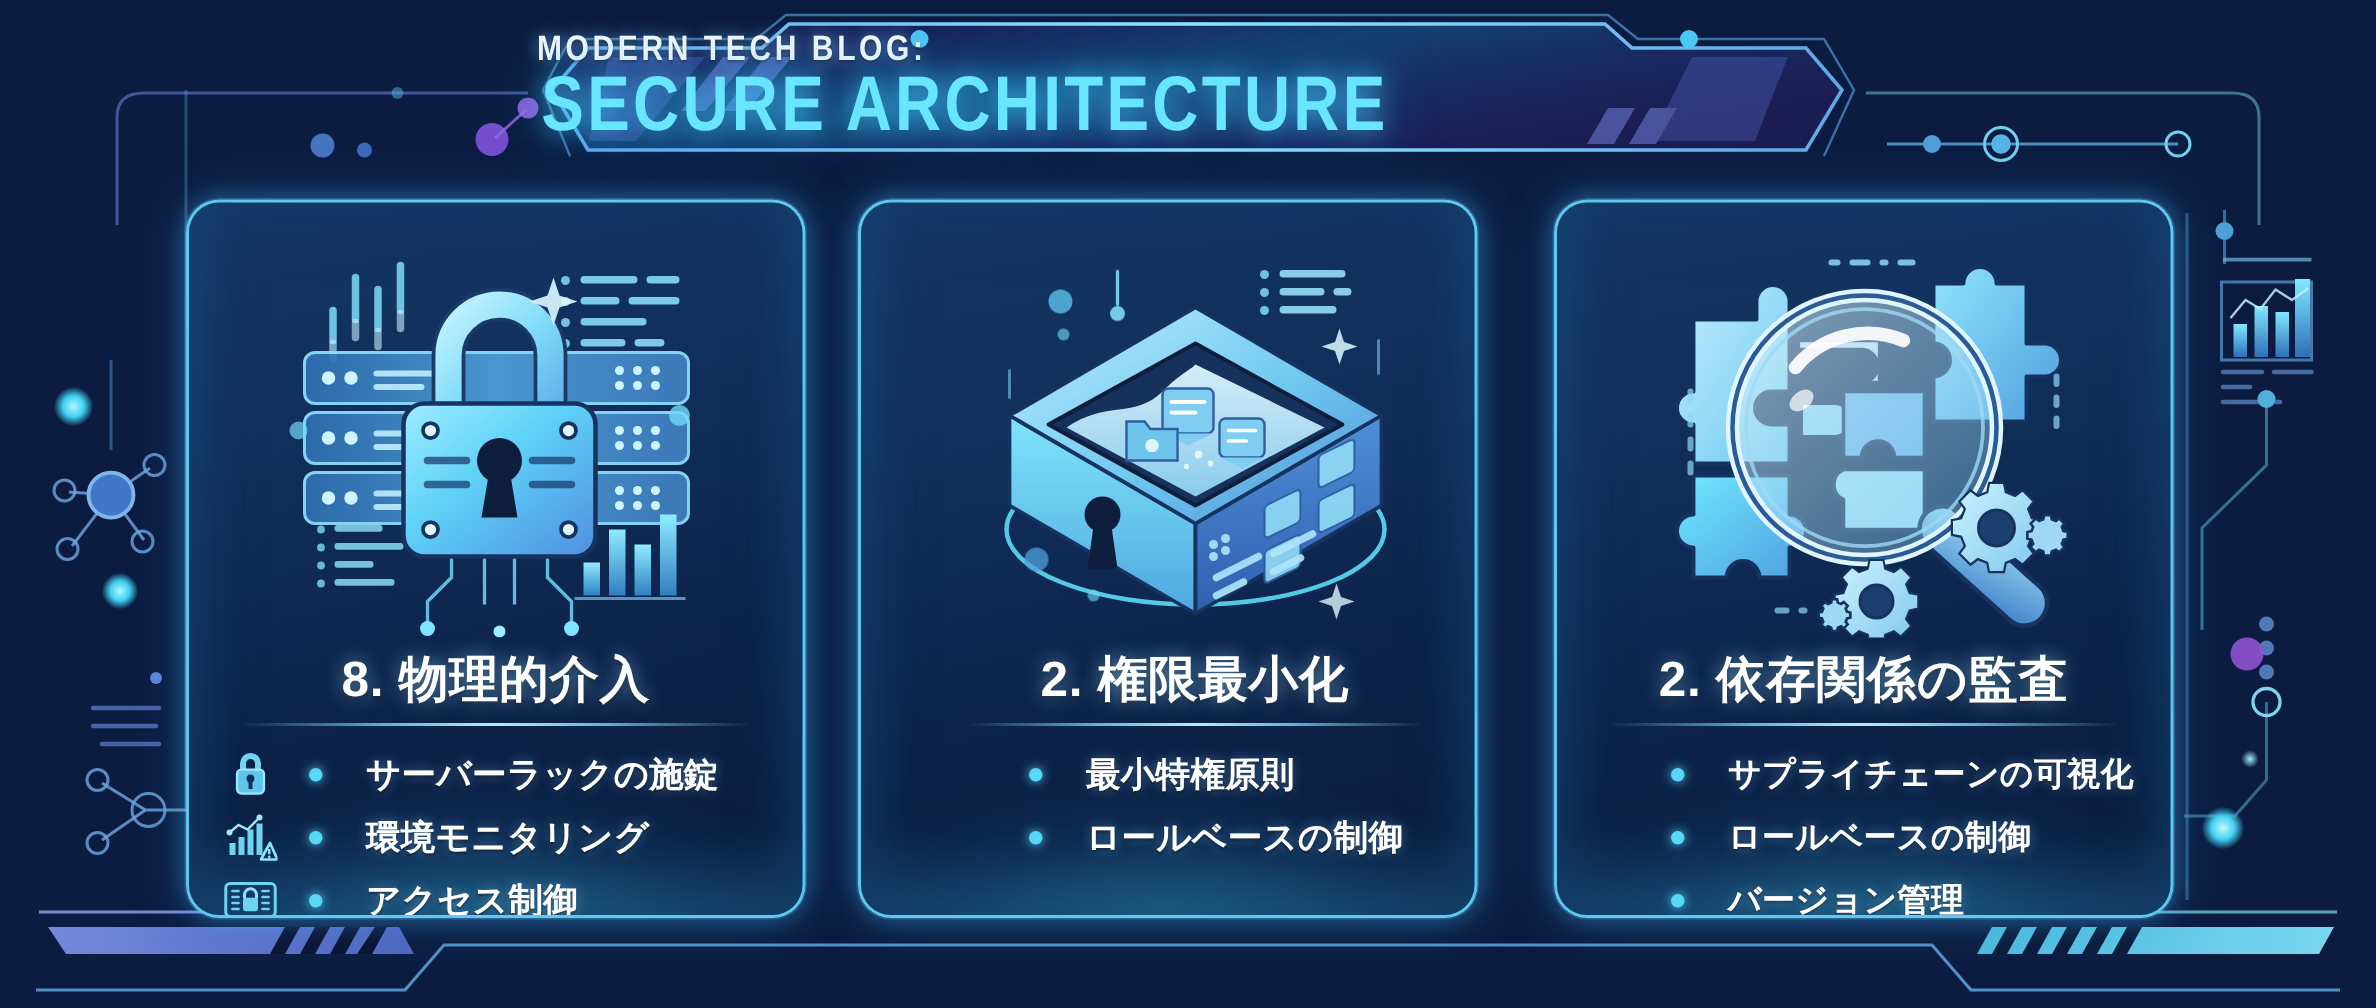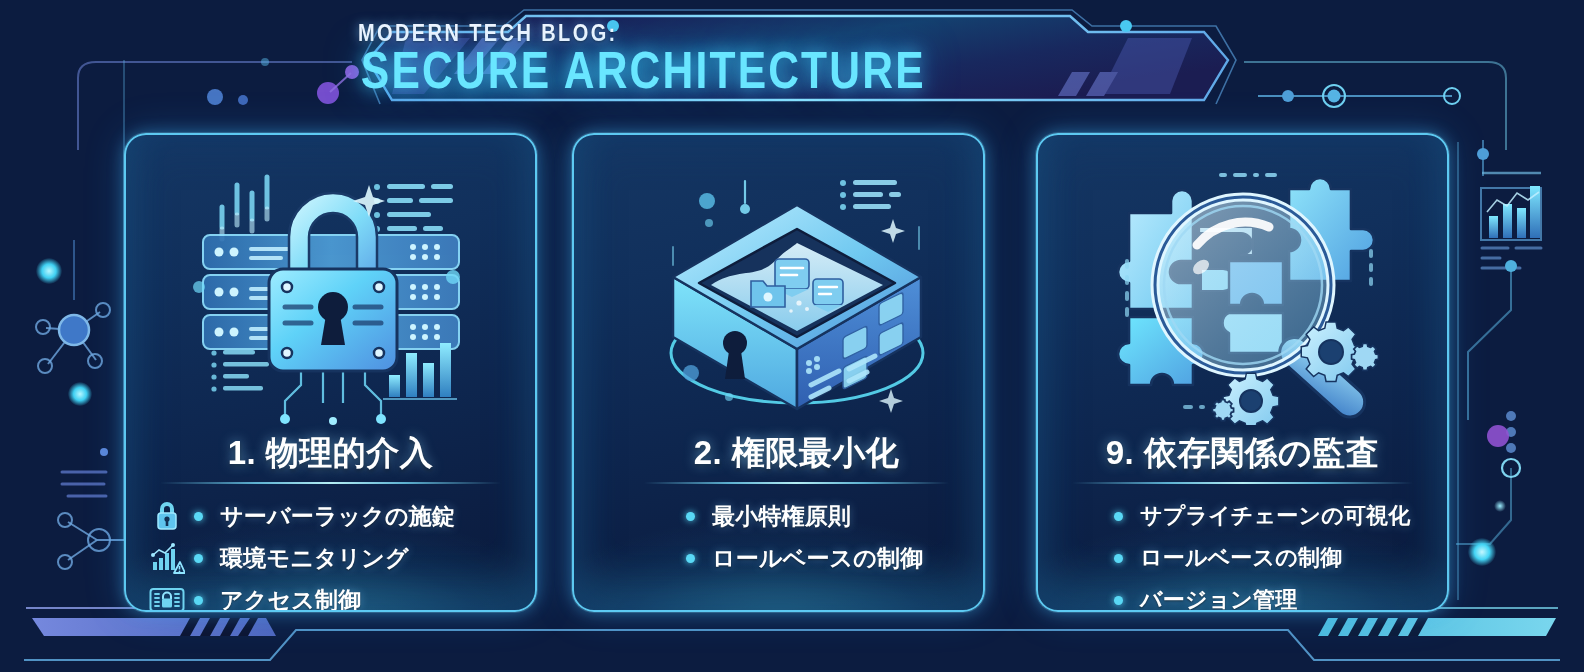--- a/index.html
+++ b/index.html
@@ -76,21 +76,21 @@
     white-space:nowrap;
   }
   .divider {
     position:absolute; left:34px; right:34px; top:347px; height:2px;
     background:linear-gradient(90deg, rgba(90,200,255,0) 0%, rgba(120,225,255,.75) 28%, rgba(190,250,255,.95) 50%, rgba(120,225,255,.75) 72%, rgba(90,200,255,0) 100%);
     border-radius:2px;
   }
 
   .bullets { position:absolute; left:0; right:0; top:360px; padding:0 18px; }
   .bulletRow {
-    display:flex; align-items:center; height:42px; gap:4px;
+    display:flex; align-items:center; height:42px; gap:16px;
   }
   .bulletIcon { width:46px; height:38px; flex:0 0 46px; display:flex; align-items:center; justify-content:center; }
   .bulletDot {
     width:9px; height:9px; border-radius:50%; flex:0 0 9px;
     background:#59d8f5; box-shadow:0 0 7px rgba(90,220,250,.95);
     margin-right:13px;
   }
   .bulletText {
     font-size:23px; font-weight:bold; color:#ffffff; white-space:nowrap;
     text-shadow:0 0 8px rgba(130,205,255,.45), 0 1px 2px rgba(0,0,0,.6);
@@ -436,21 +436,21 @@
           <circle cx="198" cy="130" r="5"></circle>
           <circle cx="106" cy="196" r="5"></circle>
           <circle cx="198" cy="196" r="5"></circle>
         </g>
 
         <path d="M188,28 L192,40 L204,44 L192,48 L188,60 L184,48 L172,44 L184,40 Z" fill="#dff8ff" opacity=".9"></path>
         <circle cx="272" cy="120" r="7" fill="#6fd8f8" opacity=".8"></circle>
         <circle cx="18" cy="130" r="6" fill="#6fd8f8" opacity=".7"></circle>
       </svg>
 
-      <div class="cardTitle">1. 物理的介入</div>
+      <div class="cardTitle">8. 物理的介入</div>
       <div class="divider"></div>
 
       <div class="bullets">
         <div class="bulletRow">
           <span class="bulletIcon">
             <svg width="30" height="32" viewBox="0 0 30 32">
               <path d="M8,14 L8,9 A7,7 0 0 1 22,9 L22,14 L18,14 L18,9 A3,3 0 0 0 12,9 L12,14 Z" fill="#6fd4f0"></path>
               <rect x="6" y="13" width="18" height="16" rx="3" fill="#5fc4ee" stroke="#9fe8ff" stroke-width="1.5"></rect>
               <circle cx="15" cy="19" r="2.6" fill="#123055"></circle>
               <rect x="13.7" y="20" width="2.6" height="6" fill="#123055"></rect>
@@ -718,21 +718,21 @@
           <rect x="276" y="92" width="4" height="9" rx="2"></rect>
           <rect x="276" y="106" width="4" height="9" rx="2"></rect>
           <rect x="276" y="120" width="4" height="9" rx="2"></rect>
         </g>
         <g fill="#8fd8f4" opacity=".7">
           <rect x="90" y="248" width="10" height="4" rx="2"></rect>
           <rect x="106" y="248" width="6" height="4" rx="2"></rect>
         </g>
       </svg>
 
-      <div class="cardTitle">9. 依存関係の監査</div>
+      <div class="cardTitle">2. 依存関係の監査</div>
       <div class="divider"></div>
 
       <div class="bullets">
         <div class="bulletRow">
           <span class="bulletDot"></span>
           <span class="bulletText">サプライチェーンの可視化</span>
         </div>
         <div class="bulletRow">
           <span class="bulletDot"></span>
           <span class="bulletText">ロールベースの制御</span>

